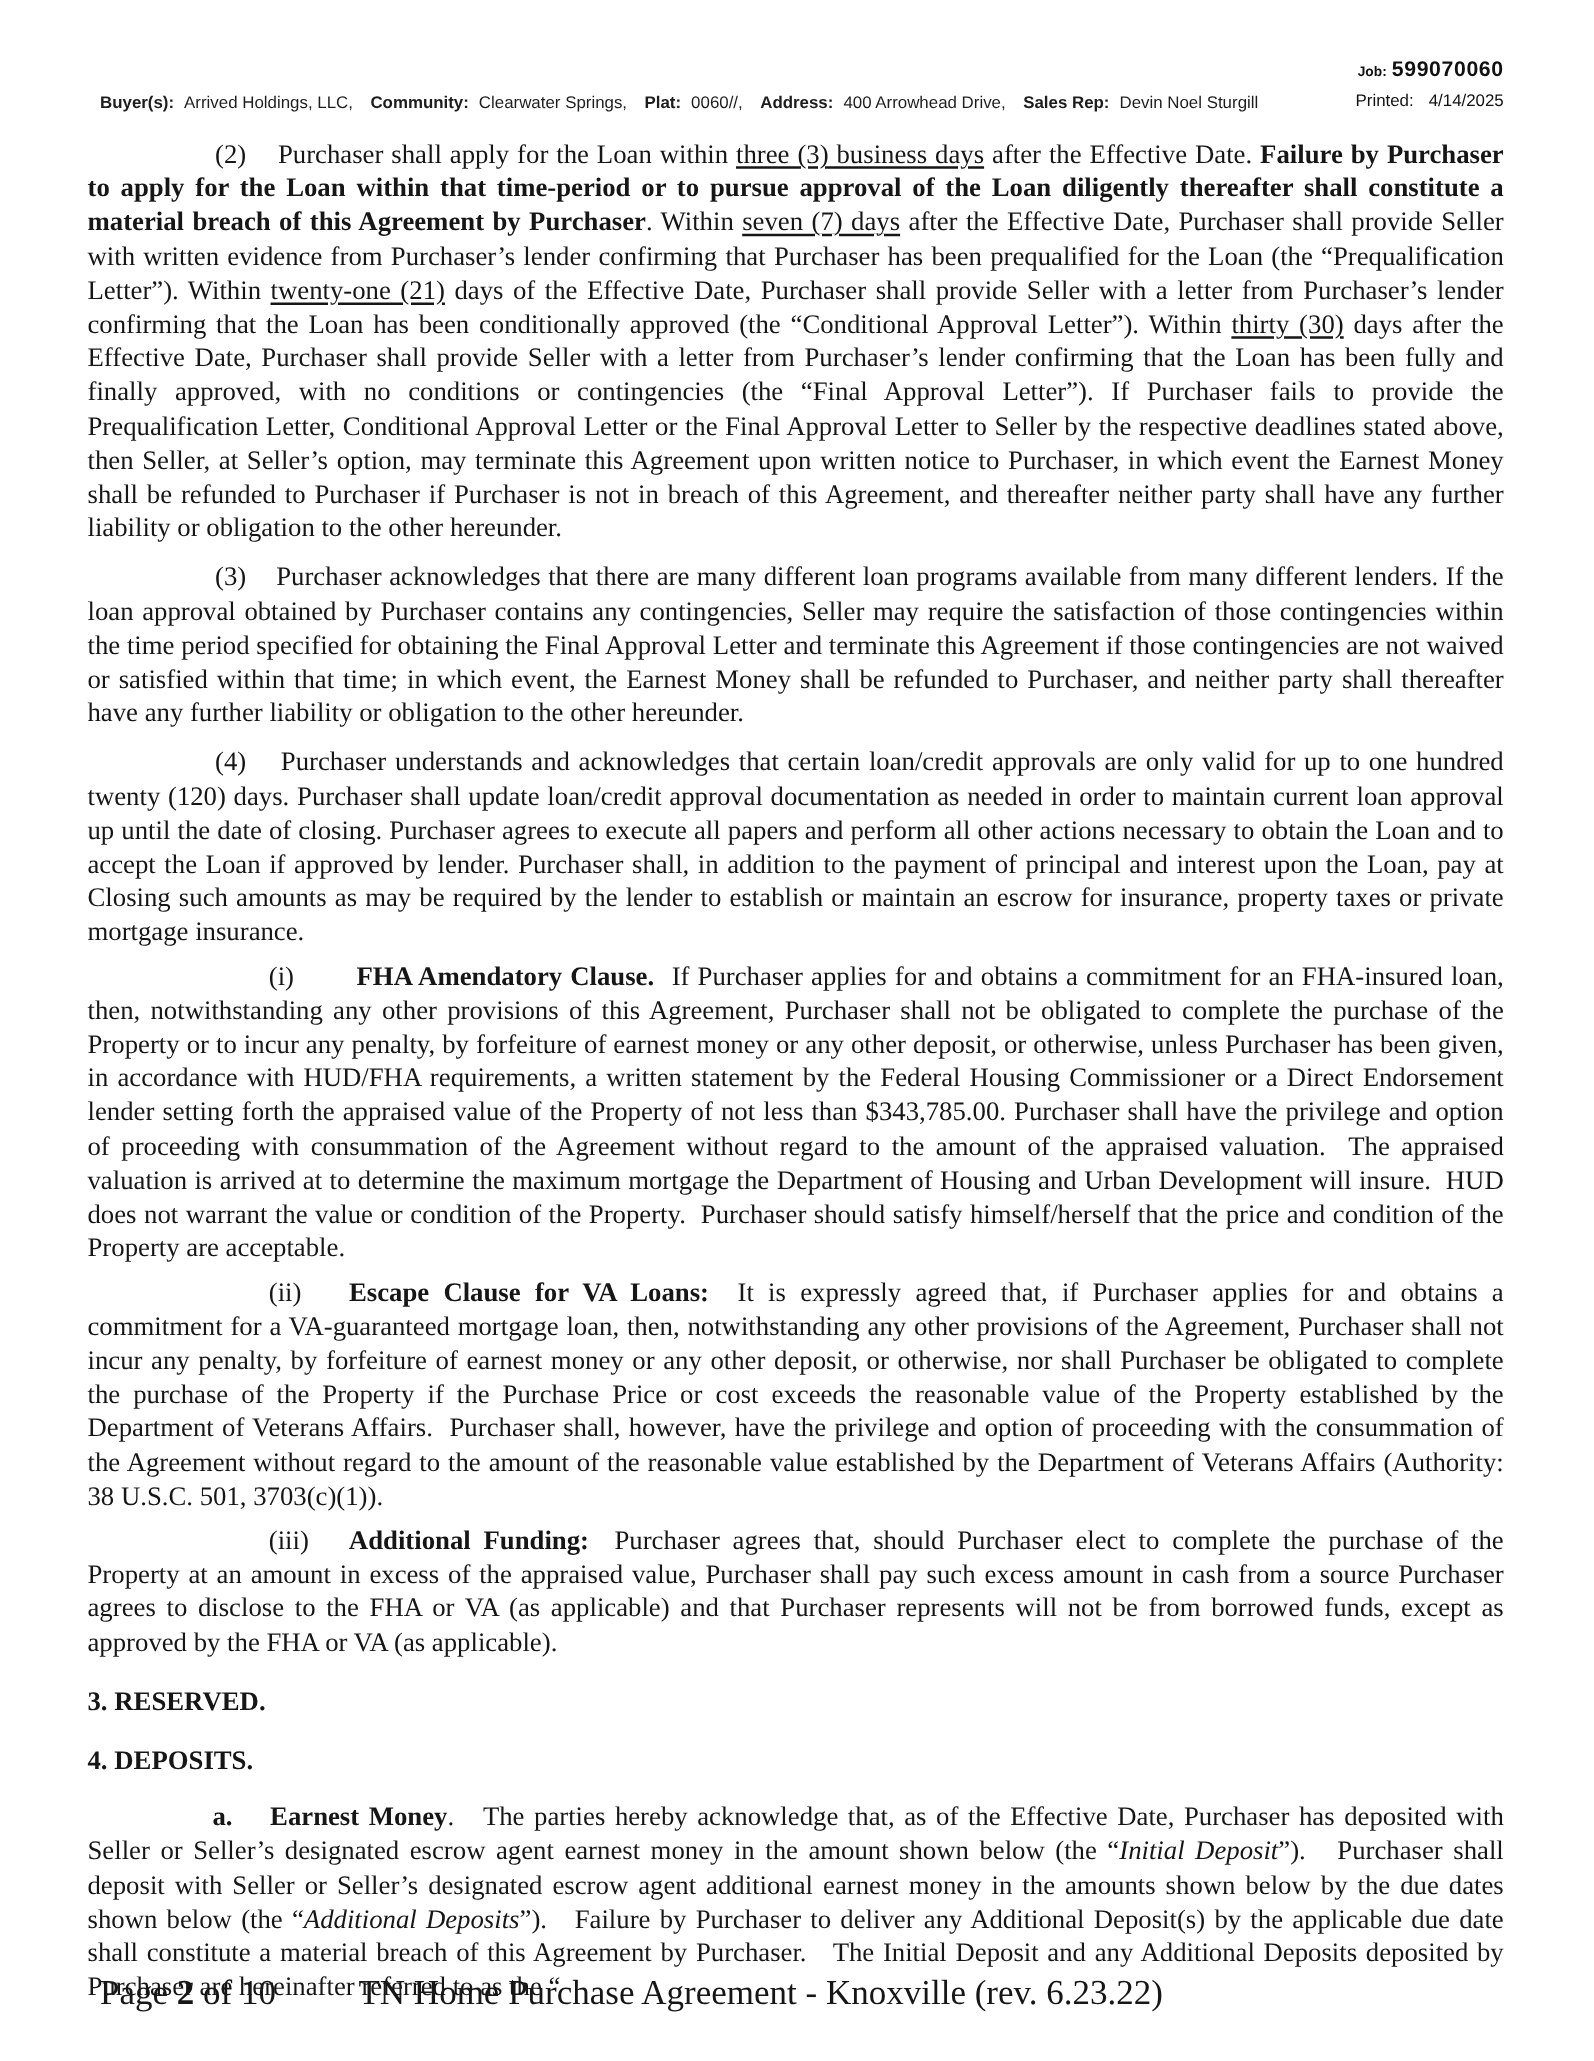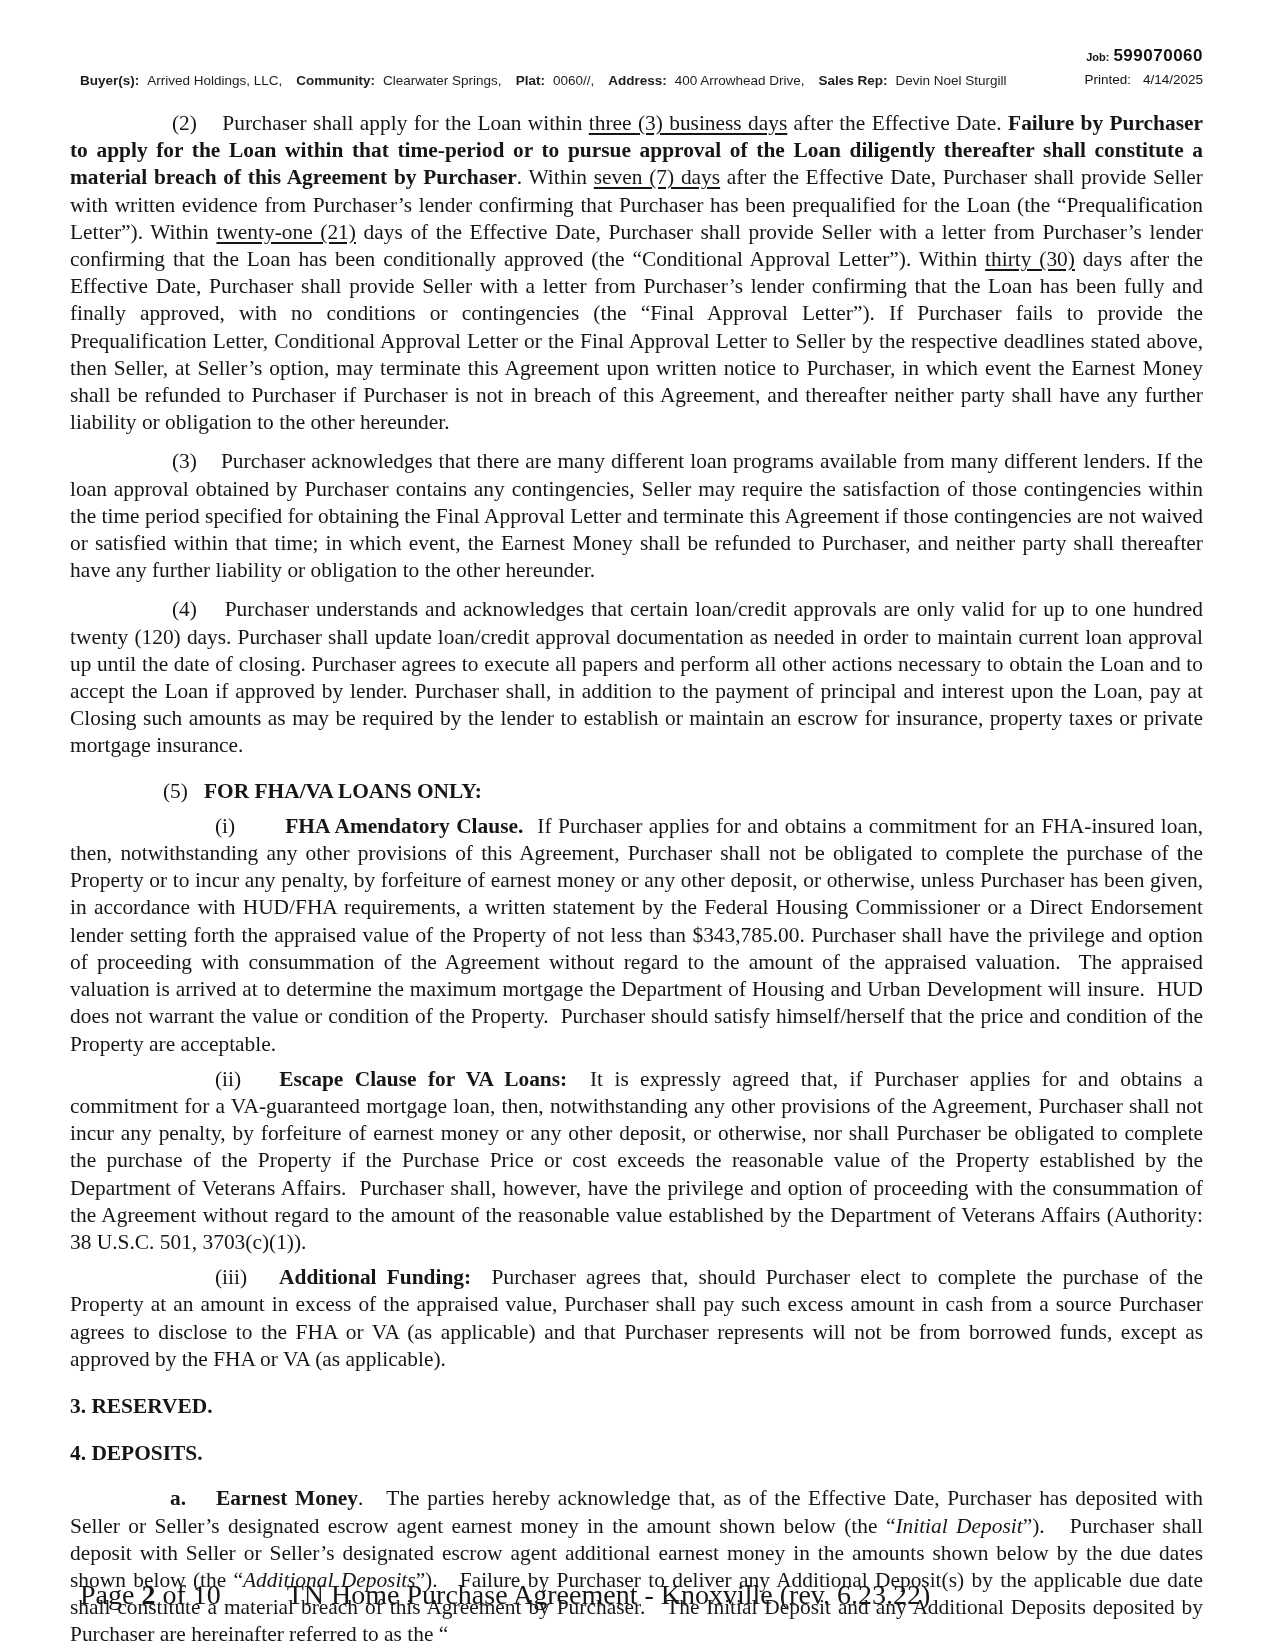--- a/index.html
+++ b/index.html
@@ -82,21 +82,20 @@
       <div class="printed-line">
         <span class="printed-label">Printed:</span><span>4/14/2025</span>
       </div>
     </div>
   </div>
 
   <div class="content" id="content">
       <p class="std first"><span class="">(2)&nbsp;&nbsp;&nbsp;&nbsp;Purchaser shall apply for the Loan within </span><span class="u ">three (3) business days</span><span class=""> after the Effective Date. </span><span class="b ">Failure by Purchaser to apply for the Loan within that time-period or to pursue approval of the Loan diligently thereafter shall constitute a material breach of this Agreement by Purchaser</span><span class="">. Within </span><span class="u ">seven (7) days</span><span class=""> after the Effective Date, Purchaser shall provide Seller with written evidence from Purchaser’s lender confirming that Purchaser has been prequalified for the Loan (the “Prequalification Letter”). Within </span><span class="u ">twenty-one (21)</span><span class=""> days of the Effective Date, Purchaser shall provide Seller with a letter from Purchaser’s lender confirming that the Loan has been conditionally approved (the “Conditional Approval Letter”). Within </span><span class="u ">thirty (30)</span><span class=""> days after the Effective Date, Purchaser shall provide Seller with a letter from Purchaser’s lender confirming that the Loan has been fully and finally approved, with no conditions or contingencies (the “Final Approval Letter”). If Purchaser fails to provide the Prequalification Letter, Conditional Approval Letter or the Final Approval Letter to Seller by the respective deadlines stated above, then Seller, at Seller’s option, may terminate this Agreement upon written notice to Purchaser, in which event the Earnest Money shall be refunded to Purchaser if Purchaser is not in breach of this Agreement, and thereafter neither party shall have any further liability or obligation to the other hereunder.</span></p>
       <p class="std"><span class="">(3)&nbsp;&nbsp;&nbsp;&nbsp;Purchaser acknowledges that there are many different loan programs available from many different lenders. If the loan approval obtained by Purchaser contains any contingencies, Seller may require the satisfaction of those contingencies within the time period specified for obtaining the Final Approval Letter and terminate this Agreement if those contingencies are not waived or satisfied within that time; in which event, the Earnest Money shall be refunded to Purchaser, and neither party shall thereafter have any further liability or obligation to the other hereunder.</span></p>
       <p class="std"><span class="">(4)&nbsp;&nbsp;&nbsp;&nbsp;Purchaser understands and acknowledges that certain loan/credit approvals are only valid for up to one hundred twenty (120) days. Purchaser shall update loan/credit approval documentation as needed in order to maintain current loan approval up until the date of closing. Purchaser agrees to execute all papers and perform all other actions necessary to obtain the Loan and to accept the Loan if approved by lender. Purchaser shall, in addition to the payment of principal and interest upon the Loan, pay at Closing such amounts as may be required by the lender to establish or maintain an escrow for insurance, property taxes or private mortgage insurance.</span></p>
-      <p class="h5"><span class="">(5)&nbsp;&nbsp;&nbsp;</span><span class="b ">FOR FHA/VA LOANS ONLY:</span></p>
       <p class="sub"><span class="">(i)</span><span class="tab" style="width: 50px;"></span><span class="b ">FHA Amendatory Clause.</span><span class="tab" style="width: 14px;"></span><span class="">If Purchaser applies for and obtains a commitment for an FHA-insured loan, then, notwithstanding any other provisions of this Agreement, Purchaser shall not be obligated to complete the purchase of the Property or to incur any penalty, by forfeiture of earnest money or any other deposit, or otherwise, unless Purchaser has been given, in accordance with HUD/FHA requirements, a written statement by the Federal Housing Commissioner or a Direct Endorsement lender setting forth the appraised value of the Property of not less than $343,785.00. Purchaser shall have the privilege and option of proceeding with consummation of the Agreement without regard to the amount of the appraised valuation.&nbsp; The appraised valuation is arrived at to determine the maximum mortgage the Department of Housing and Urban Development will insure.&nbsp; HUD does not warrant the value or condition of the Property.&nbsp; Purchaser should satisfy himself/herself that the price and condition of the Property are acceptable.</span></p>
       <p class="sub"><span class="">(ii)</span><span class="tab" style="width: 38px;"></span><span class="b ">Escape Clause for VA Loans:</span><span class="">&nbsp; It is expressly agreed that, if Purchaser applies for and obtains a commitment for a VA-guaranteed mortgage loan, then, notwithstanding any other provisions of the Agreement, Purchaser shall not incur any penalty, by forfeiture of earnest money or any other deposit, or otherwise, nor shall Purchaser be obligated to complete the purchase of the Property if the Purchase Price or cost exceeds the reasonable value of the Property established by the Department of Veterans Affairs.&nbsp; Purchaser shall, however, have the privilege and option of proceeding with the consummation of the Agreement without regard to the amount of the reasonable value established by the Department of Veterans Affairs (Authority: 38 U.S.C. 501, 3703(c)(1)).</span></p>
       <p class="sub"><span class="">(iii)</span><span class="tab" style="width: 32px;"></span><span class="b ">Additional Funding:</span><span class="">&nbsp; Purchaser agrees that, should Purchaser elect to complete the purchase of the Property at an amount in excess of the appraised value, Purchaser shall pay such excess amount in cash from a source Purchaser agrees to disclose to the FHA or VA (as applicable) and that Purchaser represents will not be from borrowed funds, except as approved by the FHA or VA (as applicable).</span></p>
       <p class="section"><span class="b ">3. RESERVED.</span></p>
       <p class="section"><span class="b ">4. DEPOSITS.</span></p>
       <p class="apara"><span class="b ">a.</span><span class="tab" style="width: 30px;"></span><span class="b ">Earnest Money</span><span class="">.&nbsp; &nbsp;The parties hereby acknowledge that, as of the Effective Date, Purchaser has deposited with Seller or Seller’s designated escrow agent earnest money in the amount shown below (the “</span><span class="i ">Initial Deposit</span><span class="">”).&nbsp; &nbsp;Purchaser shall deposit with Seller or Seller’s designated escrow agent additional earnest money in the amounts shown below by the due dates shown below (the “</span><span class="i ">Additional Deposits</span><span class="">”).&nbsp; &nbsp;Failure by Purchaser to deliver any Additional Deposit(s) by the applicable due date shall constitute a material breach of this Agreement by Purchaser.&nbsp; &nbsp;The Initial Deposit and any Additional Deposits deposited by Purchaser are hereinafter referred to as the “</span></p>
     </div>
 
   <div class="footer">
     <div class="page-num">

